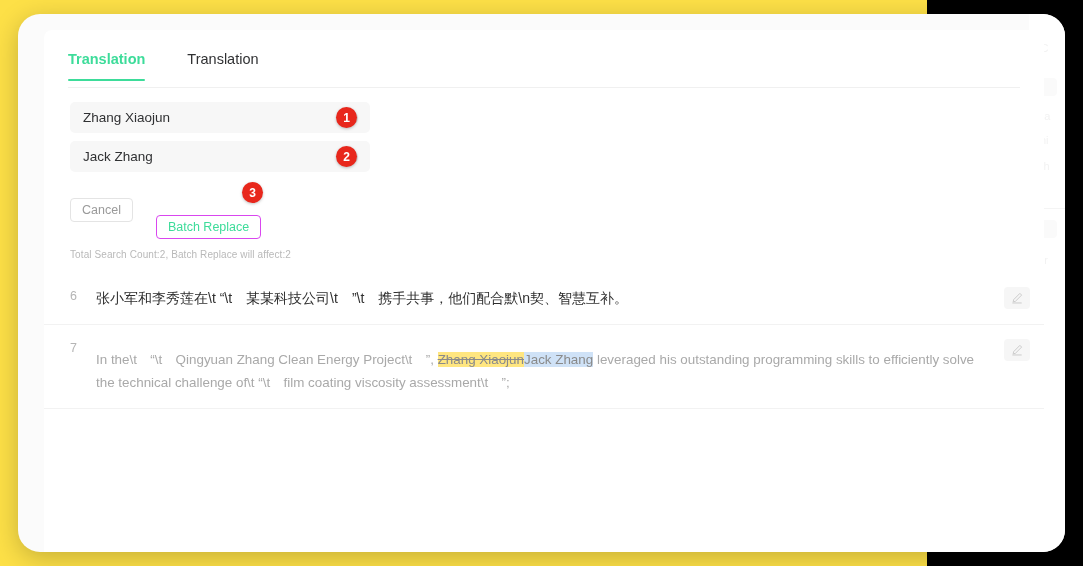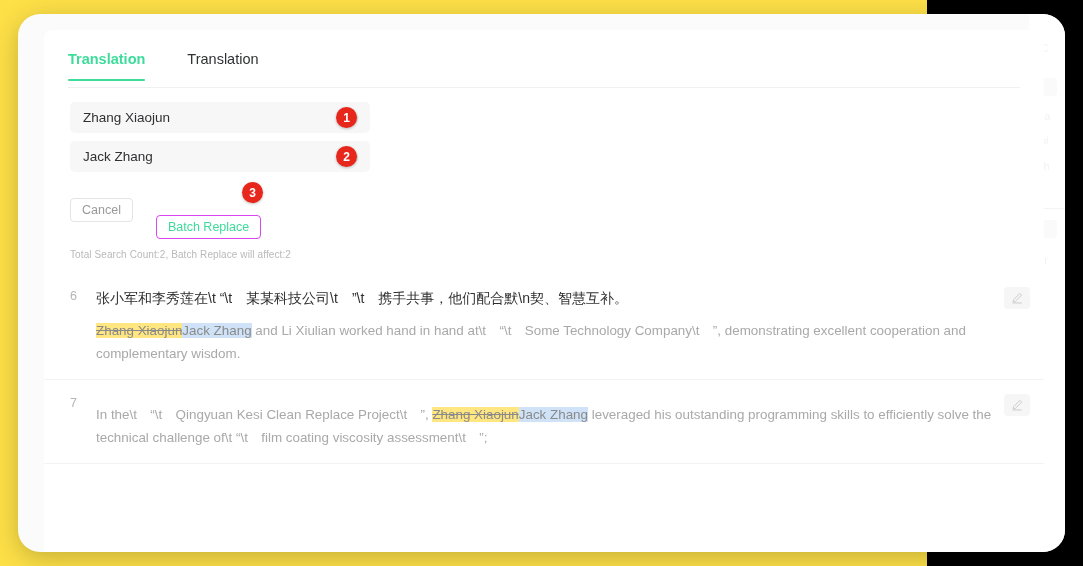--- a/index.html
+++ b/index.html
@@ -345,36 +345,35 @@
 
         <div class="count-text">Total Search Count:2,  Batch Replace will affect:2</div>
       </div>
 
       <div class="segments">
 
         <div class="segment">
           <div class="seg-num">6</div>
           <div class="seg-body">
             <div class="seg-source">张小军和李秀莲在\t “\t　某某科技公司\t　”\t　携手共事，他们配合默\n契、智慧互补。</div>
-            <div class="seg-target"><span></span><span class="hl-old">Zhang Xiaojun</span><span class="hl-new">Jack Zhang</span><span> and Li Xiulian worked hand in hand at\t　“\t　Some Technology Company\t　”, demonstrating excellent cooperation and complementary wisdom.</span></div>
           </div>
           <div class="edit-btn">
             <svg width="12" height="12" viewBox="0 0 14 14" aria-hidden="true">
               <path d="M10.4 1.6 L12.4 3.6 L5.1 10.9 L2.5 11.5 L3.1 8.9 Z" fill="none" stroke="#c9c9c9" stroke-width="1.1" stroke-linejoin="round"></path>
               <path d="M2.0 12.8 L12.0 12.8" stroke="#c9c9c9" stroke-width="1.1" stroke-linecap="round"></path>
             </svg>
           </div>
         </div>
 
         <div class="seg-divider"></div>
 
         <div class="segment">
           <div class="seg-num">7</div>
           <div class="seg-body">
-            <div class="seg-target"><span>In the\t　“\t　Qingyuan Kesi Clean Replace Project\t　”, </span><span class="hl-old">Zhang Xiaojun</span><span class="hl-new">Jack Zhang</span><span> leveraged his outstanding programming skills to efficiently solve the technical challenge of\t “\t　film coating viscosity assessment\t　”;</span></div>
+            <div class="seg-target"><span>In the\t　“\t　Qingyuan Zhang Clean Energy Project\t　”, </span><span class="hl-old">Zhang Xiaojun</span><span class="hl-new">Jack Zhang</span><span> leveraged his outstanding programming skills to efficiently solve the technical challenge of\t “\t　film coating viscosity assessment\t　”;</span></div>
           </div>
           <div class="edit-btn">
             <svg width="12" height="12" viewBox="0 0 14 14" aria-hidden="true">
               <path d="M10.4 1.6 L12.4 3.6 L5.1 10.9 L2.5 11.5 L3.1 8.9 Z" fill="none" stroke="#c9c9c9" stroke-width="1.1" stroke-linejoin="round"></path>
               <path d="M2.0 12.8 L12.0 12.8" stroke="#c9c9c9" stroke-width="1.1" stroke-linecap="round"></path>
             </svg>
           </div>
         </div>
 
         <div class="tail-divider"></div>

